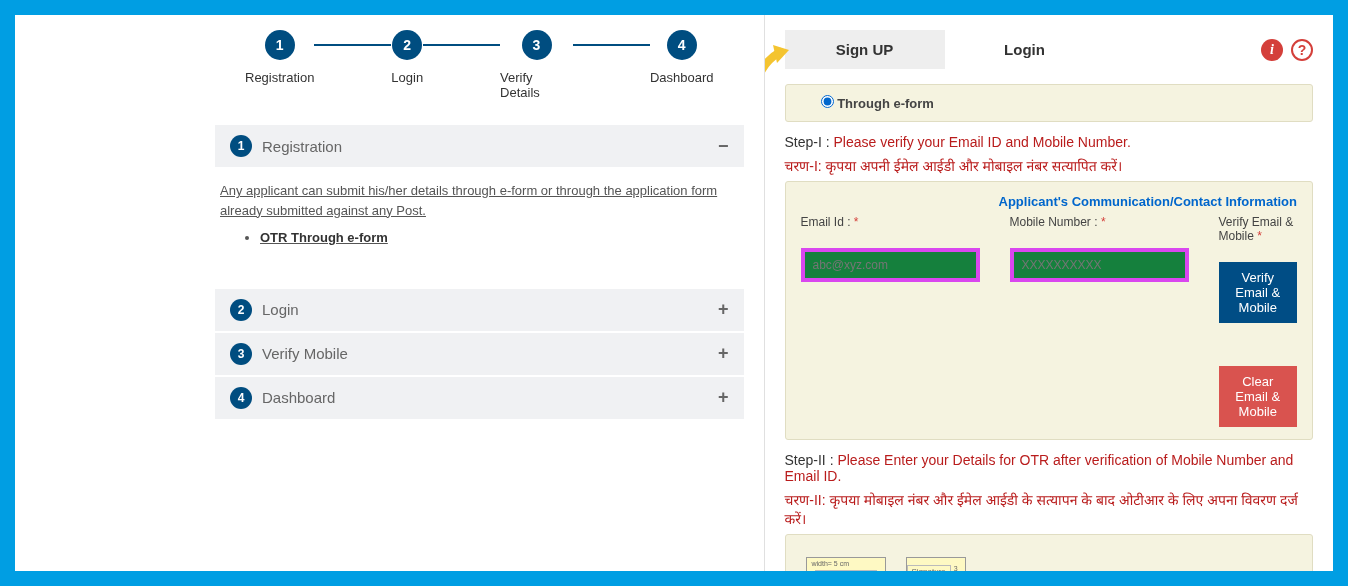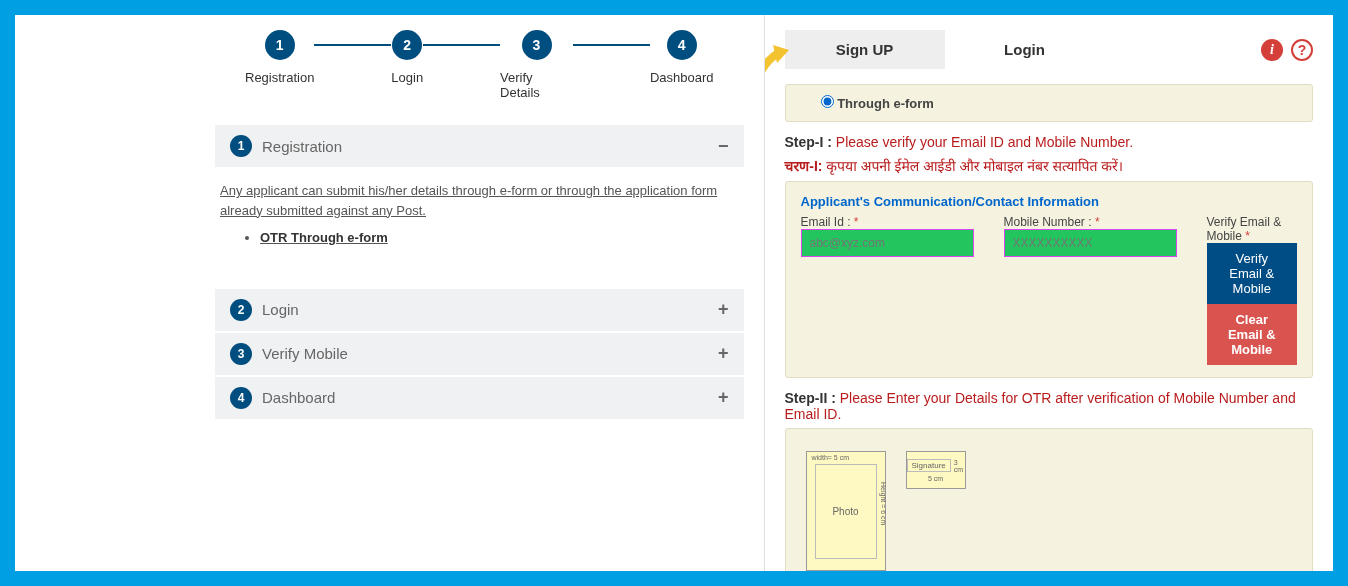--- a/index.html
+++ b/index.html
@@ -32,32 +32,32 @@
 .tab.active { background: #eeeeee; }
 .tab-icons { margin-left: auto; display: flex; gap: 8px; align-items: center; }
 .icon-circle { width: 22px; height: 22px; border-radius: 50%; border: 2px solid #d43f3a; color: #d43f3a; display: flex; align-items: center; justify-content: center; font-weight: bold; font-size: 14px; }
 
 .form-box { background: #f5f3e0; border: 1px solid #e0ddc2; border-radius: 3px; padding: 12px 15px; margin-bottom: 12px; }
 .form-box.radio-box { padding: 10px 35px; }
 .radio-opt { font-size: 13px; color: #444; font-weight: bold; }
 .radio-opt input { accent-color: #0066cc; }
 
 .step-text { font-size: 14px; margin: 6px 0; }
-.step-text .label { font-weight: bold; }
+.step-text .label { font-weight: normal; }
 .step-text .red { color: #b91c1c; }
 
-.fieldset-title { color: #0066cc; font-weight: bold; font-size: 13px; }
+.fieldset-title { color: #0066cc; font-weight: bold; font-size: 13px; text-align: right; }
 .req { color: #d43f3a; }
 .field-row { display: flex; gap: 30px; margin-top: 6px; align-items: flex-start; }
-.field-col { display: flex; flex-direction: column; gap: 0; flex: 1; }
+.field-col { display: flex; flex-direction: column; gap: 19px; flex: 1; }
 .field-col label { font-size: 12px; color: #444; }
-.field-col input[type=text] { padding: 6px 8px; border: 1px solid #d946ef; font-size: 12px; background: #22c55e; }
+.field-col input[type=text] { padding: 6px 8px; border: 4px solid #d946ef; font-size: 12px; background: #15803d; }
 .btn { padding: 8px 12px; border: none; color: #fff; font-size: 13px; cursor: pointer; }
 .btn-blue { background: #004d85; }
-.btn-red { background: #d9534f; margin-top: 0; font-weight: bold; }
+.btn-red { background: #d9534f; margin-top: 24px; }
 .btn-col { display: flex; flex-direction: column; align-items: flex-end; }
 
 .photo-sig { display: flex; gap: 20px; padding: 10px 5px; }
 .photo-box, .sig-box { border: 1px solid #999; background: #fef9c3; font-size: 9px; color: #666; }
 .photo-box { width: 80px; height: 120px; position: relative; }
 .photo-inner { border: 1px solid #bbb; margin: 12px 8px 8px 8px; height: 95px; display: flex; align-items: center; justify-content: center; font-size: 10px; }
 .photo-top { position: absolute; top: 2px; left: 5px; font-size: 7px; }
 .photo-side { position: absolute; right: -2px; top: 30px; writing-mode: vertical-lr; font-size: 7px; }
 .sig-box { width: 60px; height: 38px; display: flex; flex-direction: column; align-items: center; justify-content: center; }
 
@@ -161,20 +161,21 @@
         </div>
         <div class="field-col btn-col">
           <label><span>Verify Email &amp; Mobile</span> <span class="req">*</span></label>
           <button class="btn btn-blue">Verify Email &amp; Mobile</button>
           <button class="btn btn-red">Clear Email &amp; Mobile</button>
         </div>
       </div>
     </div>
 
     <div class="step-text" style="margin-top:12px"><span class="label">Step-II :</span> <span class="red">Please Enter your Details for OTR after verification of Mobile Number and Email ID.</span></div>
+    <div class="step-text"><span class="label red">चरण-II:</span> <span class="red">कृपया मोबाइल नंबर और ईमेल आईडी के सत्यापन के बाद ओटीआर के लिए अपना विवरण दर्ज करें।</span></div>
 
     <div class="form-box">
       <div class="photo-sig">
         <div class="photo-box">
           <div class="photo-top">width= 5 cm</div>
           <div class="photo-side">Height = 6 cm</div>
           <div class="photo-inner">Photo</div>
         </div>
         <div>
           <div class="sig-box">

